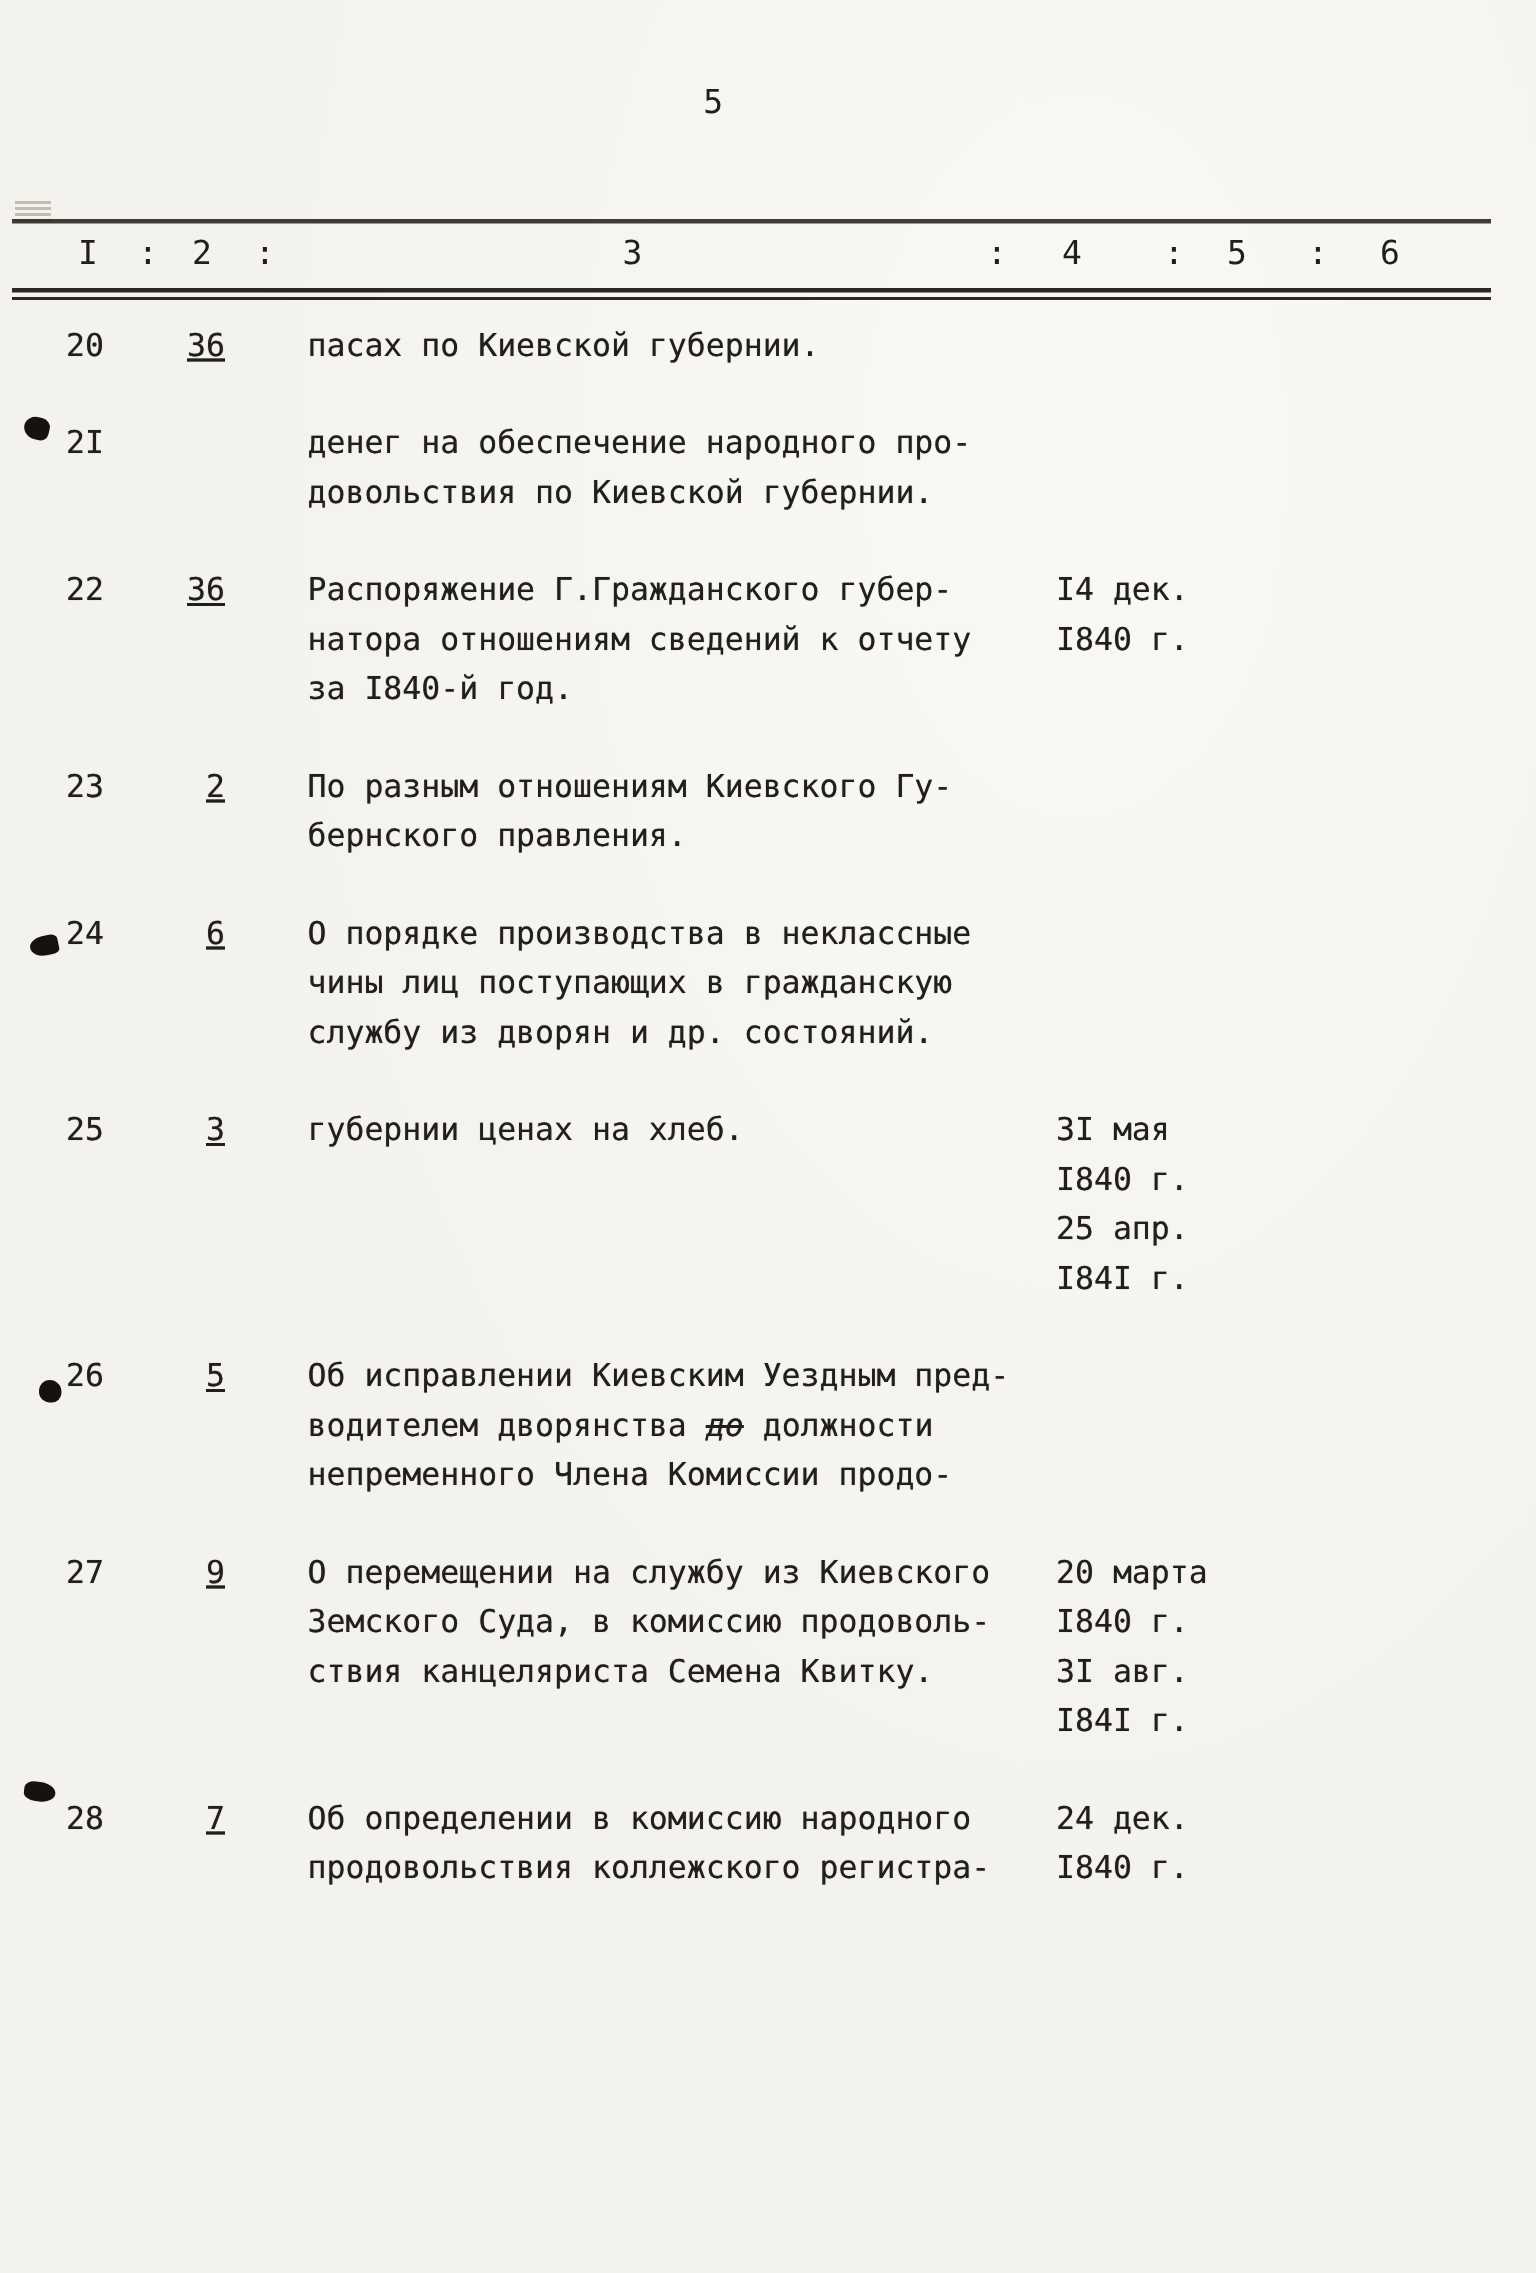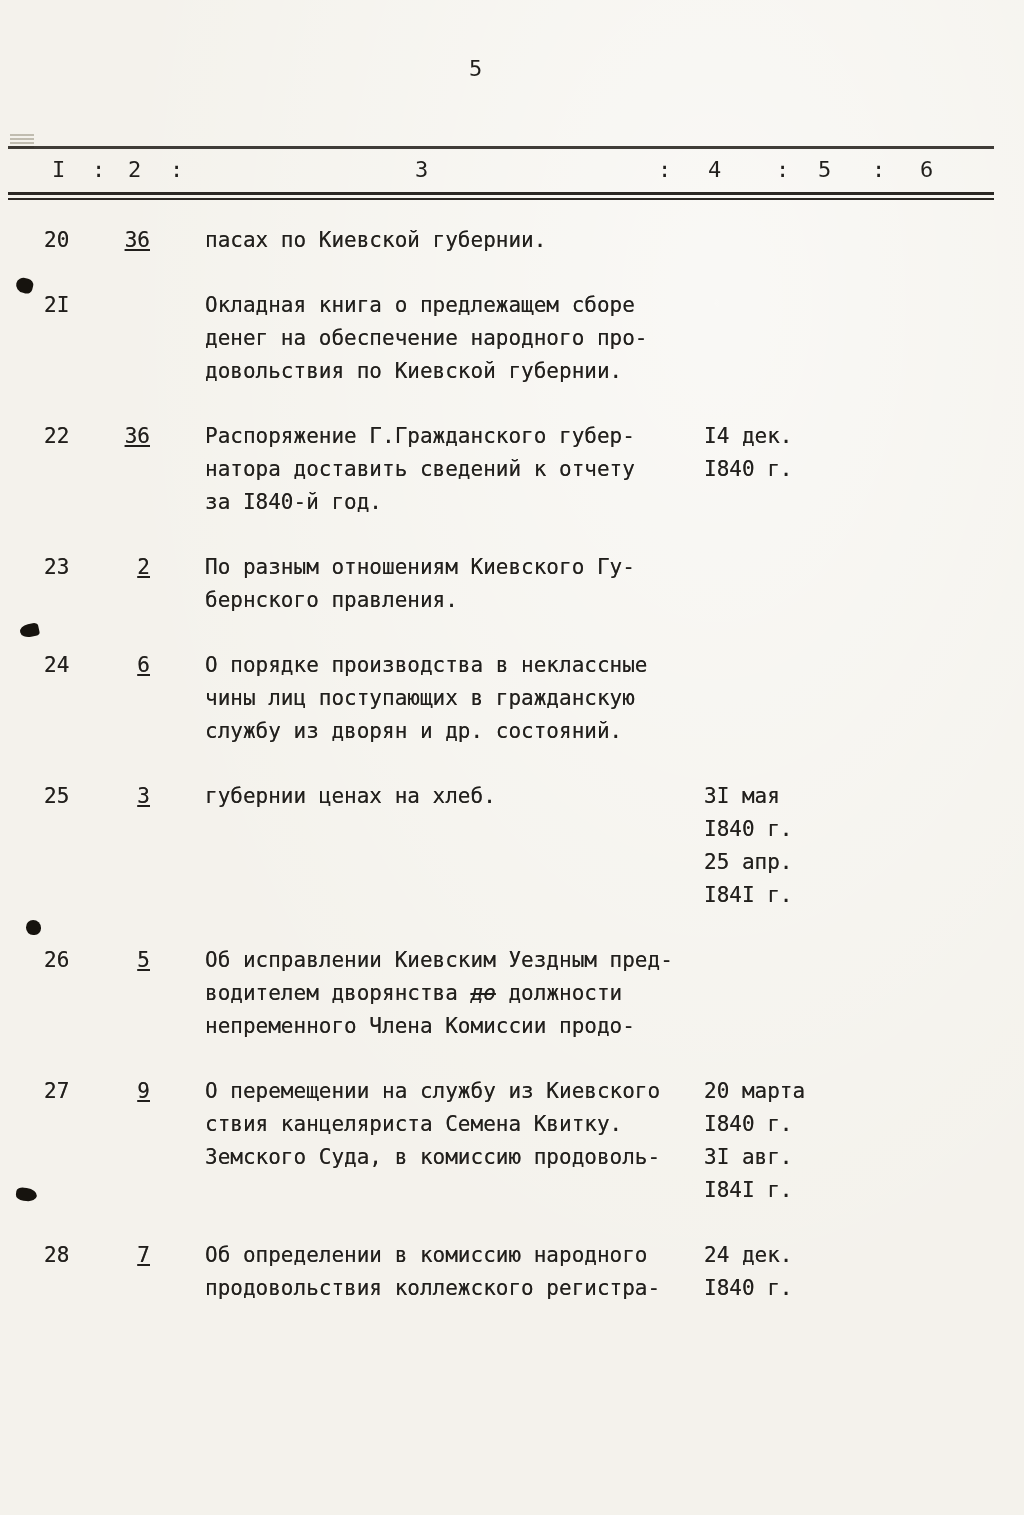--- a/index.html
+++ b/index.html
@@ -39,21 +39,21 @@
   .hc4 { left: 407px; }
   .hc5 { left: 650px; }
   .hc6 { left: 700px; }
   .hc7 { left: 768px; }
   .hc8 { left: 810px; }
   .hc9 { left: 864px; }
   .hc10 { left: 912px; }
   .rule-double { height: 8px; border-top: 3px solid #2b2824; border-bottom: 2px solid #2b2824; }
 
   
-  .rows { position: absolute; top: 198px; left: 44px; width: 960px; padding-top: 26px; }
+  .rows { position: absolute; top: 198px; left: 44px; width: 960px; padding-top: 16px; }
   .row {
     display: grid;
     grid-template-columns: 56px 50px 550px 1fr;
     margin-bottom: 32px;
     font-size: 21px;
     line-height: 33px;
     text-shadow: 0 0 0.5px rgba(30,28,24,.65);
   }
   .row .num { text-align: left; }
   .row .count { text-align: right; text-decoration: underline; }
@@ -103,32 +103,31 @@
       <div class="count">36</div>
       <div class="desc">
         <div class="line">пасах по Киевской губернии.</div>
       </div>
       <div class="dates"></div>
     </div>
     <div class="row">
       <div class="num">2I</div>
       <div class="count"></div>
       <div class="desc">
-        <div class="line">Окладная книга о предлежащем сборе</div>
         <div class="line">денег на обеспечение народного про-</div>
         <div class="line">довольствия по Киевской губернии.</div>
       </div>
       <div class="dates"></div>
     </div>
     <div class="row">
       <div class="num">22</div>
       <div class="count">36</div>
       <div class="desc">
         <div class="line">Распоряжение Г.Гражданского губер-</div>
-        <div class="line">натора доставить сведений к отчету</div>
+        <div class="line">натора отношениям сведений к отчету</div>
         <div class="line">за I840-й год.</div>
       </div>
       <div class="dates">
         <div class="line">I4 дек.</div>
         <div class="line">I840 г.</div>
       </div>
     </div>
     <div class="row">
       <div class="num">23</div>
       <div class="count">2</div>
@@ -169,22 +168,22 @@
         <div class="line"><span>водителем дворянства </span><span class="strike">до</span><span> должности</span></div>
         <div class="line">непременного Члена Комиссии продо-</div>
       </div>
       <div class="dates"></div>
     </div>
     <div class="row">
       <div class="num">27</div>
       <div class="count">9</div>
       <div class="desc">
         <div class="line">О перемещении на службу из Киевского</div>
+        <div class="line">Земского Суда, в комиссию продоволь-</div>
         <div class="line">ствия канцеляриста Семена Квитку.</div>
-        <div class="line">Земского Суда, в комиссию продоволь-</div>
       </div>
       <div class="dates">
         <div class="line">20 марта</div>
         <div class="line">I840 г.</div>
         <div class="line">3I авг.</div>
         <div class="line">I84I г.</div>
       </div>
     </div>
     <div class="row">
       <div class="num">28</div>

